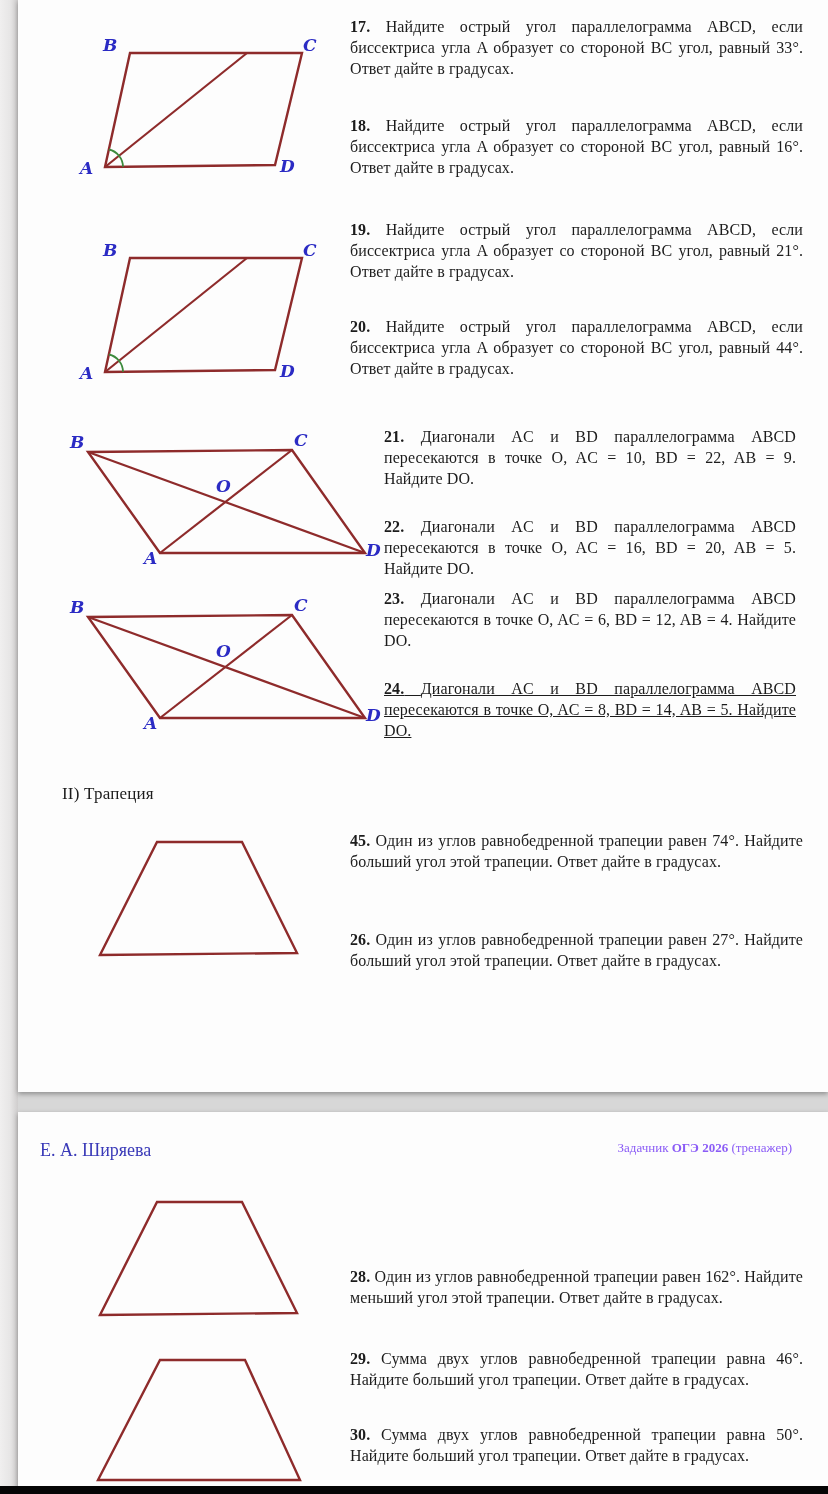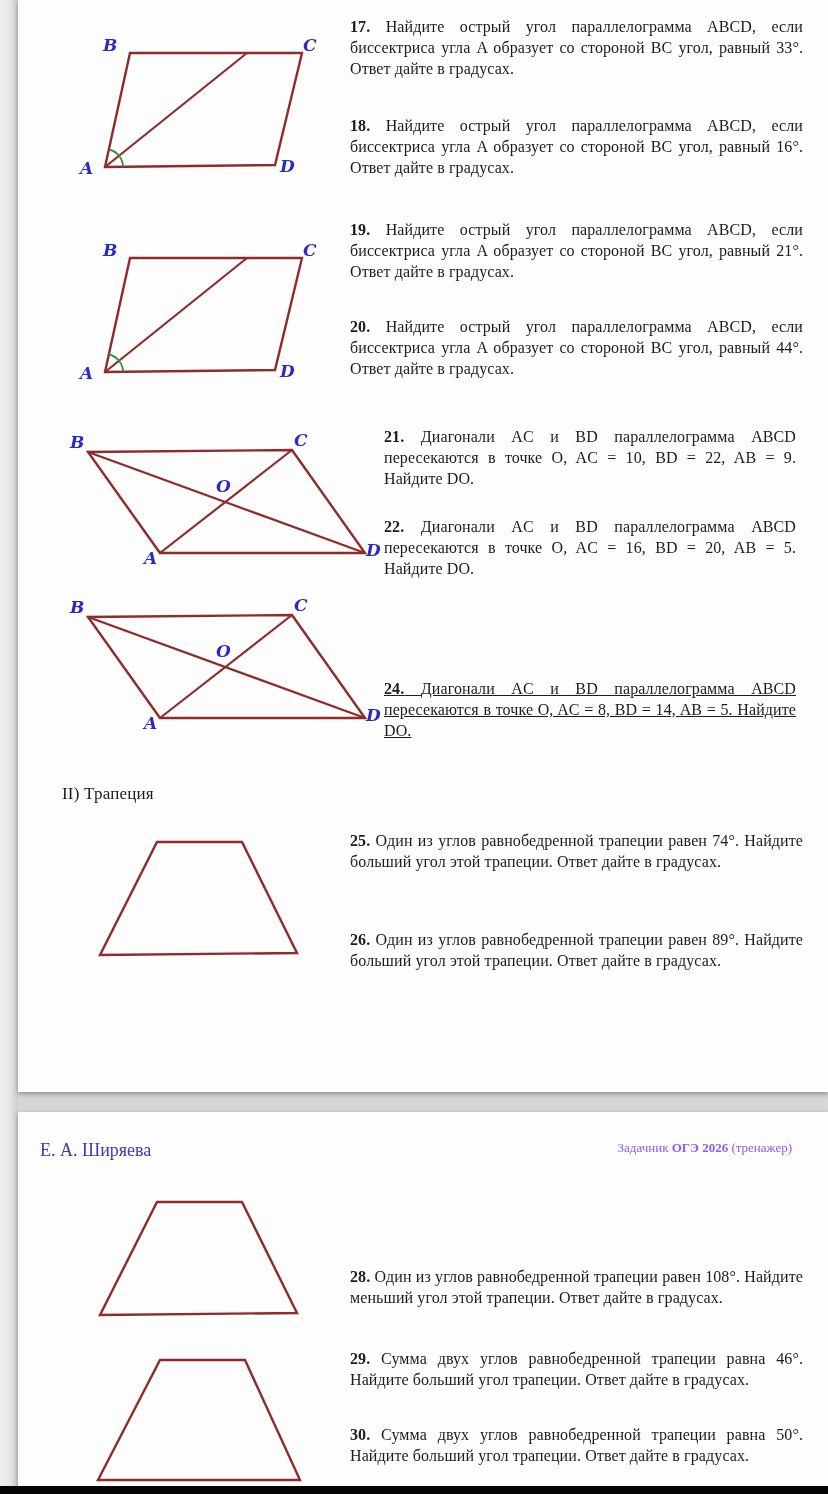--- a/index.html
+++ b/index.html
@@ -95,40 +95,41 @@
         <polygon class="shape" points="67,7 152,7 207,118 10,120"></polygon>
       </svg>
     </div>
 
     <p class="prob colA" style="top:16px;"><b>17.</b> <span>Найдите острый угол параллелограмма ABCD, если биссектриса угла A образует со стороной BC угол, равный 33°. Ответ дайте в градусах.</span></p>
     <p class="prob colA" style="top:115px;"><b>18.</b> <span>Найдите острый угол параллелограмма ABCD, если биссектриса угла A образует со стороной BC угол, равный 16°. Ответ дайте в градусах.</span></p>
     <p class="prob colA" style="top:219px;"><b>19.</b> <span>Найдите острый угол параллелограмма ABCD, если биссектриса угла A образует со стороной BC угол, равный 21°. Ответ дайте в градусах.</span></p>
     <p class="prob colA" style="top:316px;"><b>20.</b> <span>Найдите острый угол параллелограмма ABCD, если биссектриса угла A образует со стороной BC угол, равный 44°. Ответ дайте в градусах.</span></p>
     <p class="prob colB" style="top:426px;"><b>21.</b> <span>Диагонали AC и BD параллело­грамма ABCD пересекаются в точке O, AC = 10, BD = 22, AB = 9. Найдите DO.</span></p>
     <p class="prob colB" style="top:516px;"><b>22.</b> <span>Диагонали AC и BD параллело­грамма ABCD пересекаются в точке O, AC = 16, BD = 20, AB = 5. Найдите DO.</span></p>
+    <p class="prob colB" style="top:588px;"><b>23.</b> <span>Диагонали AC и BD параллело­грамма ABCD пересекаются в точке O, AC = 6, BD = 12, AB = 4. Найдите DO.</span></p>
     <p class="prob colB" style="top:678px;text-decoration:underline;"><b>24.</b> <span>Диагонали AC и BD параллело­грамма ABCD пересекаются в точке O, AC = 8, BD = 14, AB = 5. Найдите DO.</span></p>
-    <p class="prob colA" style="top:830px;"><b>25.</b> <span>Один из углов равнобедренной трапеции равен 74°. Найдите больший угол этой трапе­ции. Ответ дайте в градусах.</span></p>
-    <p class="prob colA" style="top:929px;"><b>26.</b> <span>Один из углов равнобедренной трапеции равен 89°. Найдите больший угол этой трапе­ции. Ответ дайте в градусах.</span></p>
+    <p class="prob colA" style="top:830px;"><b>45.</b> <span>Один из углов равнобедренной трапеции равен 74°. Найдите больший угол этой трапе­ции. Ответ дайте в градусах.</span></p>
+    <p class="prob colA" style="top:929px;"><b>26.</b> <span>Один из углов равнобедренной трапеции равен 27°. Найдите больший угол этой трапе­ции. Ответ дайте в градусах.</span></p>
   </div>
 
   <div class="page" id="page2">
     <div class="hdr-author">Е. А. Ширяева</div>
     <div class="hdr-title"><span>Задачник </span><b>ОГЭ 2026</b><span> (тренажер)</span></div>
 
     <div class="fig" style="left:72px;top:83px;">
       <svg width="210" height="125" viewBox="0 0 210 125">
         <polygon class="shape" points="67,7 152,7 207,118 10,120"></polygon>
       </svg>
     </div>
 
     <div class="fig" style="left:72px;top:240px;">
       <svg width="212" height="132" viewBox="0 0 212 132">
         <polygon class="shape" points="70,8 155,8 210,128 8,128"></polygon>
       </svg>
     </div>
 
-    <p class="prob colA" style="top:154px;"><b>28.</b> <span>Один из углов равнобедренной трапеции равен 108°. Найдите меньший угол этой тра­пеции. Ответ дайте в градусах.</span></p>
+    <p class="prob colA" style="top:154px;"><b>28.</b> <span>Один из углов равнобедренной трапеции равен 162°. Найдите меньший угол этой тра­пеции. Ответ дайте в градусах.</span></p>
     <p class="prob colA" style="top:236px;"><b>29.</b> <span>Сумма двух углов равнобедренной трапе­ции равна 46°. Найдите больший угол трапе­ции. Ответ дайте в градусах.</span></p>
     <p class="prob colA" style="top:312px;"><b>30.</b> <span>Сумма двух углов равнобедренной трапе­ции равна 50°. Найдите больший угол трапе­ции. Ответ дайте в градусах.</span></p>
   </div>
 
   <div class="bottom-bar"></div>
 </div>
 
 </body></html>

